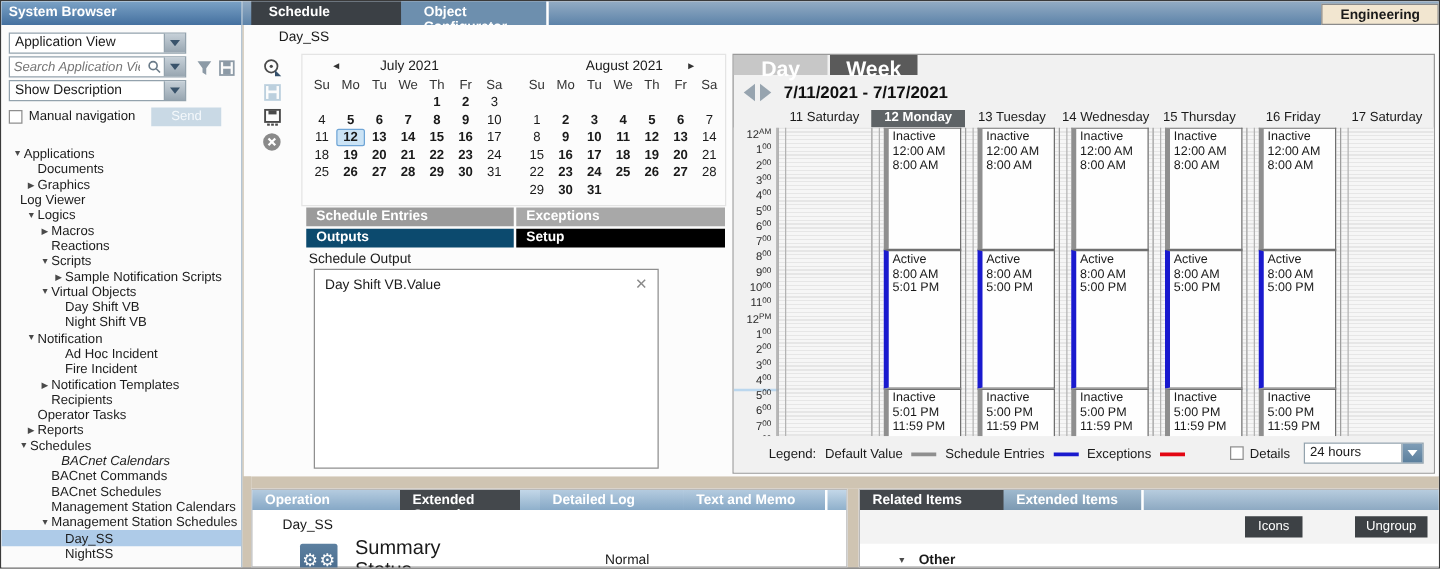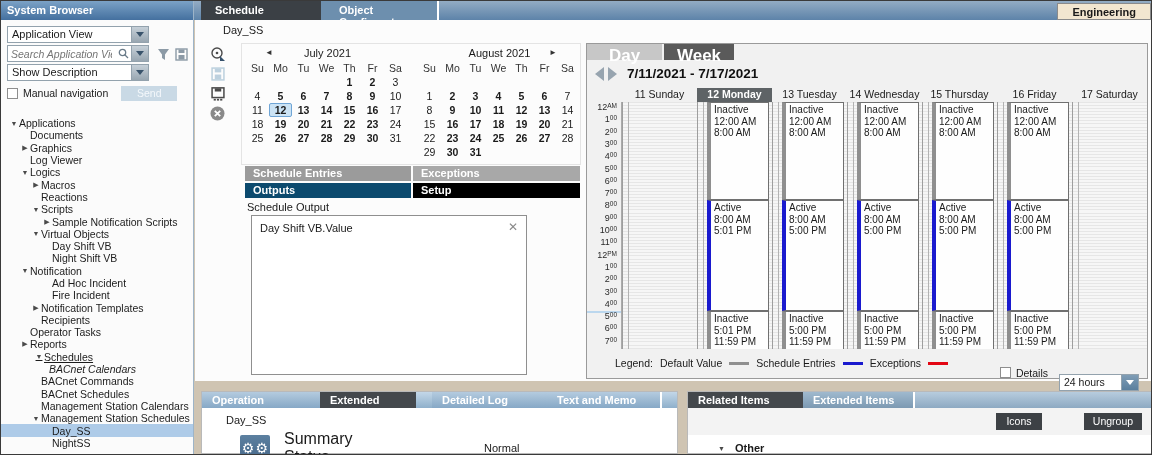--- a/index.html
+++ b/index.html
@@ -74,21 +74,21 @@
   .day-col::before{content:"";position:absolute;left:5px;top:0;bottom:0;width:1px;background:#B3B3B3;}
   #today-line{position:absolute;left:0;top:209px;width:560px;height:2px;background:#BBD7EE;}
   .evt{position:absolute;left:9px;right:3px;background:#FEFEFE;border:1px solid #707070;font-size:10px;color:#1a1a1a;padding:1px 3px;line-height:11.5px;overflow:hidden;}
   .evt.active{border-left:4px solid #1A1ACE;}
   .evt.inactive{border-left:4px solid #8F8F8F;}
   #week-footer{position:absolute;left:0;bottom:0;width:560px;height:29px;background:#F1F1F1;}
   #legend{position:absolute;left:28px;top:8px;display:flex;align-items:center;gap:7px;font-size:10.5px;color:#1a1a1a;}
   .lg-dash{width:20px;height:3px;}
   #details-row{position:absolute;right:8px;top:5px;display:flex;align-items:center;gap:5px;}
   #details-label{font-size:10.5px;color:#1a1a1a;}
-  #range-combo{width:80px;height:17px;margin-left:6px;margin-top:20px;}
+  #range-combo{width:96px;height:17px;margin-left:6px;}
   #range-combo .dd-btn{background:linear-gradient(#7F9DB6,#5B7F9D);}
   #range-combo .tri-down{border-top-color:#fff;}
   
   .btab{position:absolute;top:0;height:16px;color:#fff;font-size:11px;font-weight:bold;padding:2px 10px;}
   #op-panel{left:200px;top:390px;width:477px;height:63px;background:#fff;border:1px solid #B9B9B9;}
   #op-tabbar{position:absolute;left:0;top:0;width:475px;height:16px;background:linear-gradient(#C3D7E8,#8FB0CB);}
   #op-crumb{position:absolute;left:24px;top:22px;font-size:11px;color:#1a1a1a;}
   #status-row{position:absolute;left:38px;top:38px;display:flex;align-items:center;}
   #gear-tile{width:30px;height:26px;background:linear-gradient(#5C80A0,#47688A);border-radius:2px;color:#fff;display:flex;align-items:center;justify-content:center;font-size:14px;}
   #status-label{font-size:16px;color:#1a1a1a;margin-left:14px;width:110px;}
@@ -159,21 +159,21 @@
           <div>Applications</div>
         </div>
         <div class="tree-row" style="padding-left: 19px;">
           <div class="tree-exp"></div>
           <div>Documents</div>
         </div>
         <div class="tree-row" style="padding-left: 19px;">
           <div class="tree-exp">▶</div>
           <div>Graphics</div>
         </div>
-        <div class="tree-row" style="padding-left: 19px;">
+        <div class="tree-row" style="padding-left: 5px;">
           <div class="tree-exp"></div>
           <div>Log Viewer</div>
         </div>
         <div class="tree-row" style="padding-left: 19px;">
           <div class="tree-exp">▼</div>
           <div>Logics</div>
         </div>
         <div class="tree-row" style="padding-left: 30px;">
           <div class="tree-exp">▶</div>
           <div>Macros</div>
@@ -223,21 +223,21 @@
           <div>Recipients</div>
         </div>
         <div class="tree-row" style="padding-left: 19px;">
           <div class="tree-exp"></div>
           <div>Operator Tasks</div>
         </div>
         <div class="tree-row" style="padding-left: 19px;">
           <div class="tree-exp">▶</div>
           <div>Reports</div>
         </div>
-        <div class="tree-row" style="padding-left: 33px; text-decoration: underline;">
+        <div class="tree-row" style="padding-left: 13px;">
           <div class="tree-exp">▼</div>
           <div>Schedules</div>
         </div>
         <div class="tree-row" style="padding-left: 38px; font-style: italic;">
           <div class="tree-exp"></div>
           <div>BACnet Calendars</div>
         </div>
         <div class="tree-row" style="padding-left: 30px;">
           <div class="tree-exp"></div>
           <div>BACnet Commands</div>
@@ -433,21 +433,21 @@
     <div class="wtab" id="wtab-day">Day</div>
     <div class="wtab" id="wtab-week">Week</div>
 
     <div id="week-nav">
       <div class="nav-tri l"></div>
       <div class="nav-tri r"></div>
       <span id="date-range">7/11/2021 - 7/17/2021</span>
     </div>
 
     <div id="day-headers">
-        <div class="dh" style="left: 0px;">11 Sunday</div>
+        <div class="dh" style="left: 0px;">11 Saturday</div>
         <div class="dh sel" style="left: 75px;">12 Monday</div>
         <div class="dh" style="left: 150px;">13 Tuesday</div>
         <div class="dh" style="left: 225px;">14 Wednesday</div>
         <div class="dh" style="left: 300px;">15 Thursday</div>
         <div class="dh" style="left: 375px;">16 Friday</div>
         <div class="dh" style="left: 450px;">17 Saturday</div>
       </div>
 
     <div id="grid">
       <div id="today-line"></div>

